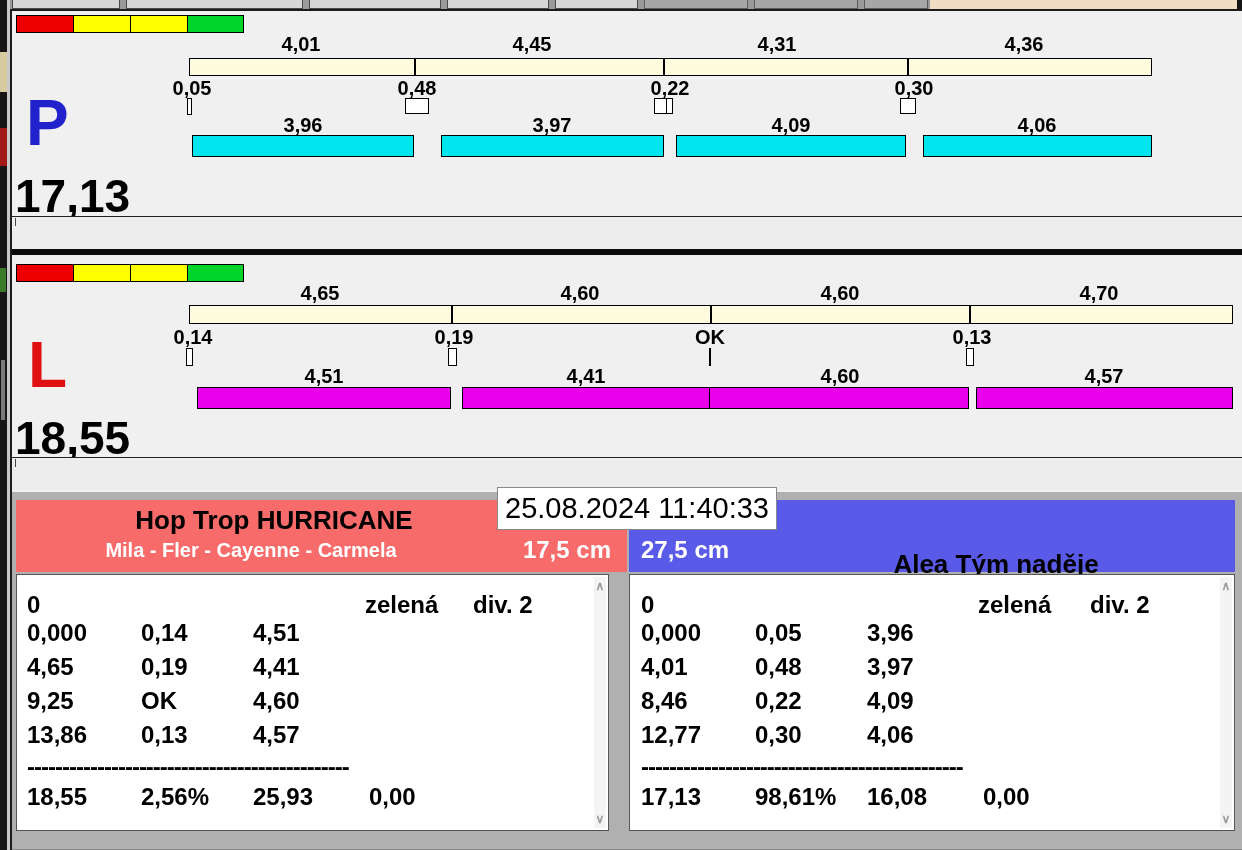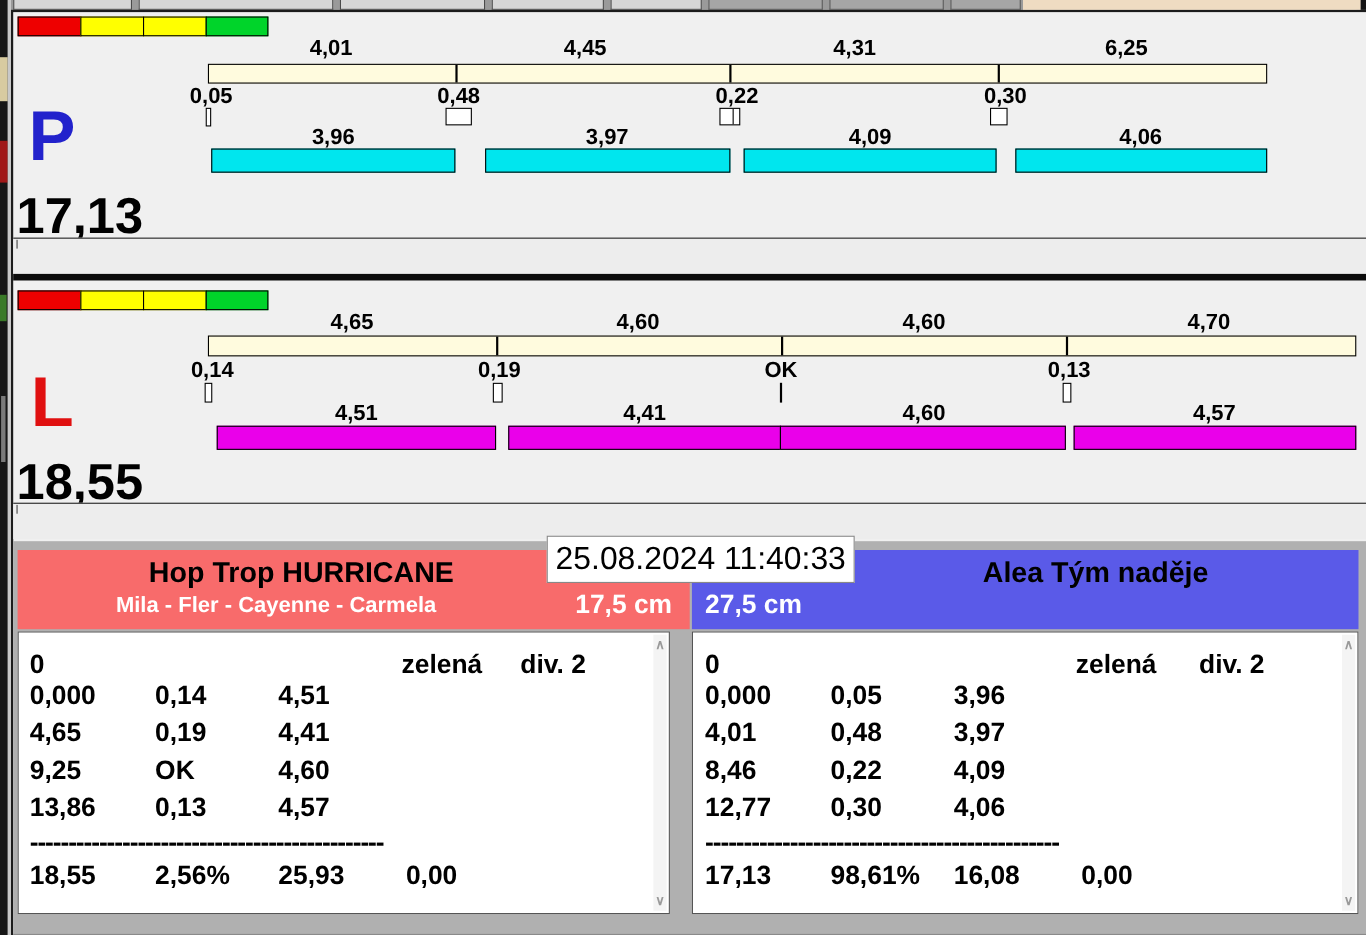--- a/index.html
+++ b/index.html
@@ -72,21 +72,21 @@
       <div class="abs" style="left:4px;top:4px;width:228px;height:18px;">
         <div class="light" style="left:0;width:58px;background:#ee0000;"></div>
         <div class="light" style="left:57px;width:58px;background:#ffff00;"></div>
         <div class="light" style="left:114px;width:58px;background:#ffff00;"></div>
         <div class="light" style="left:171px;width:57px;background:#00d42a;"></div>
       </div>
 
       <div class="t f20" style="left:289px;top:22px;">4,01</div>
       <div class="t f20" style="left:520px;top:22px;">4,45</div>
       <div class="t f20" style="left:765px;top:22px;">4,31</div>
-      <div class="t f20" style="left:1012px;top:22px;">6,25</div>
+      <div class="t f20" style="left:1012px;top:22px;">4,36</div>
 
       <div class="bar" style="left:177px;top:47px;width:963px;height:18px;background:#fffbde;">
         <div class="vdiv" style="left:224px;"></div>
         <div class="vdiv" style="left:473px;"></div>
         <div class="vdiv" style="left:717px;"></div>
       </div>
 
       <div class="t f20" style="left:180px;top:66px;">0,05</div>
       <div class="t f20" style="left:405px;top:66px;">0,48</div>
       <div class="t f20" style="left:658px;top:66px;">0,22</div>
@@ -168,21 +168,21 @@
 
     <div id="footer">
 
       <div class="teamhdr" style="left:4px;width:611px;background:#f86b6b;">
         <div class="team" style="right:130px;padding-left:35px;">Hop Trop HURRICANE</div>
         <div class="dogs" style="right:141px;">Mila - Fler - Cayenne - Carmela</div>
         <div class="heightlbl" style="right:16px;bottom:8px;">17,5 cm</div>
       </div>
 
       <div class="teamhdr" style="left:617px;width:606px;background:#5a5ae8;">
-        <div class="team" style="left:128px;">Alea Tým naděje</div>
+        <div class="team" style="left:128px;margin-top:44px;">Alea Tým naděje</div>
         <div class="heightlbl" style="left:12px;bottom:8px;">27,5 cm</div>
       </div>
 
       <div id="datetimebox">25.08.2024 11:40:33</div>
 
       <div class="panel" style="left:4px;width:593px;">
         <div class="cell" style="left:10px;top:18px;">0</div>
         <div class="cell" style="left:348px;top:18px;">zelená</div>
         <div class="cell" style="left:456px;top:18px;">div. 2</div>
 

